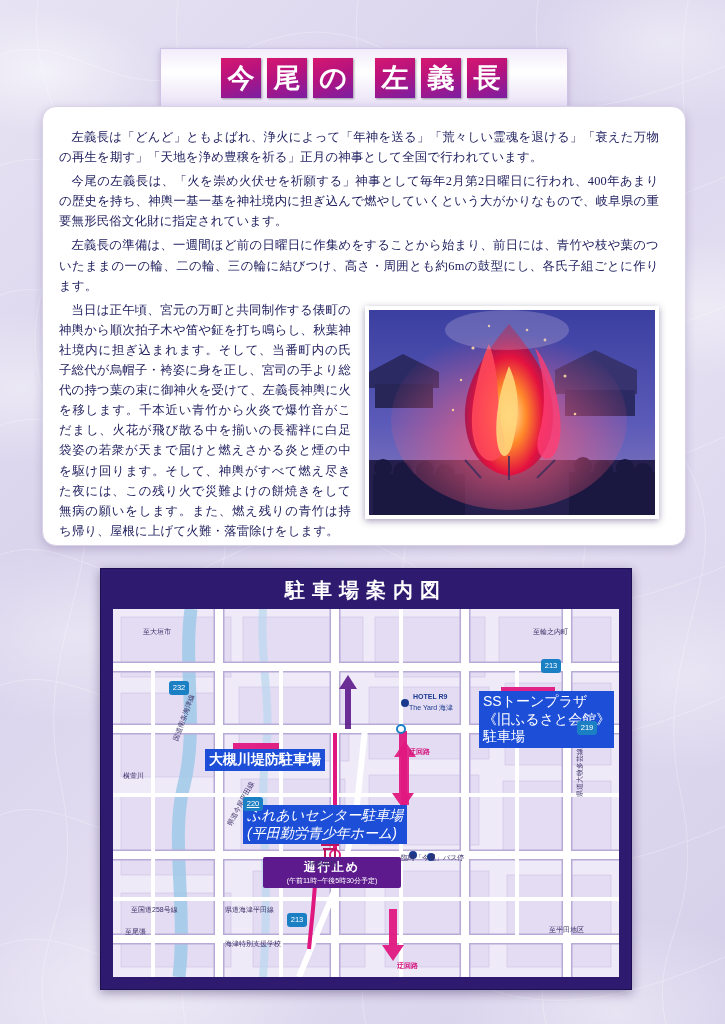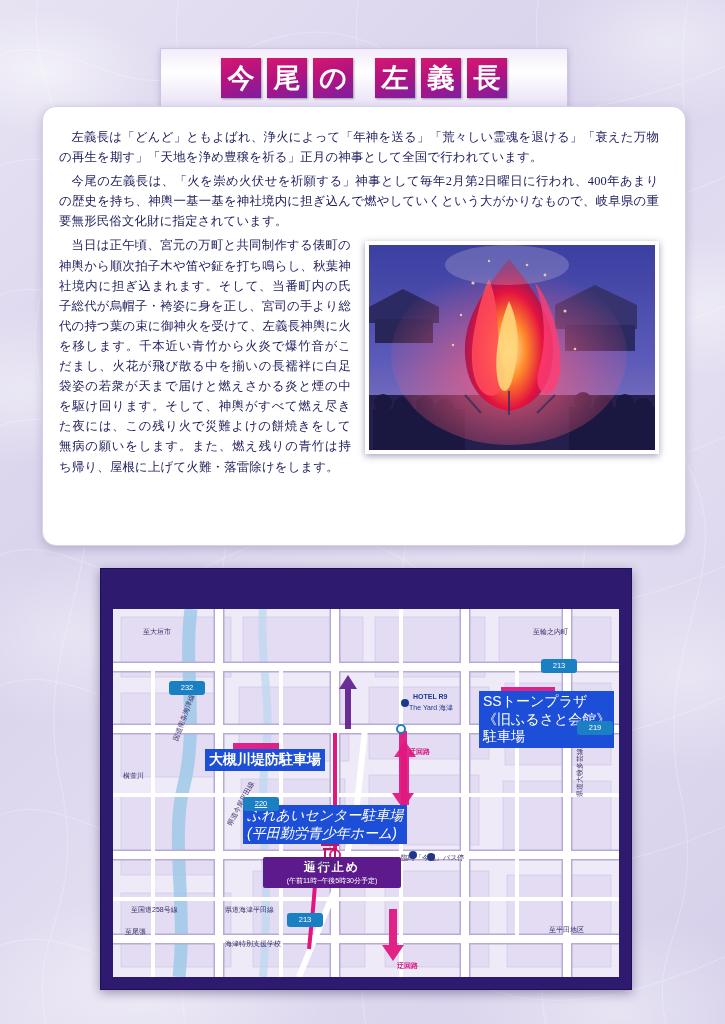--- a/index.html
+++ b/index.html
@@ -101,21 +101,21 @@
     text-align:center;padding:3px 10px;border-radius:2px;
     font-family:"Liberation Sans","DejaVu Sans",sans-serif;line-height:1.3;
   }
   .map-lbl{
     position:absolute;font-size:7px;color:#3a2f66;
     font-family:"Liberation Sans","DejaVu Sans",sans-serif;white-space:nowrap;
   }
   .map-lbl.blue{color:#1b3a8f;}
   .map-lbl.pink{color:#d4147c;font-weight:700;}
   .rt-badge{
-    position:absolute;width:36px;height:14px;background:#1b7fc4;color:#fff;
+    position:absolute;width:20px;height:14px;background:#1b7fc4;color:#fff;
     font-size:7.5px;line-height:14px;text-align:center;border-radius:3px;
     font-family:"Liberation Sans","DejaVu Sans",sans-serif;
   }
 </style>
 </head>
 <body>
 
 <div class="bg-texture"></div>
 <svg class="bg-lines" width="725" height="1024">
   <g stroke="#ffffff" stroke-width="1" fill="none" opacity="0.55">
@@ -149,20 +149,23 @@
   <div class="article-inner">
 
     <p class="body">
       <span class="indent"></span><span>左義長は「どんど」ともよばれ、浄火によって「年神を送る」「荒々しい霊魂を退ける」「衰えた万物の再生を期す」「天地を浄め豊穣を祈る」正月の神事として全国で行われています。</span>
     </p>
 
     <p class="body">
       <span class="indent"></span><span>今尾の左義長は、「火を崇め火伏せを祈願する」神事として毎年2月第2日曜日に行われ、400年あまりの歴史を持ち、神輿一基一基を神社境内に担ぎ込んで燃やしていくという大がかりなもので、岐阜県の重要無形民俗文化財に指定されています。</span>
     </p>
 
+    <p class="body">
+      <span class="indent"></span><span>左義長の準備は、一週間ほど前の日曜日に作集めをすることから始まり、前日には、青竹や枝や葉のついたままの一の輪、二の輪、三の輪に結びつけ、高さ・周囲とも約6mの鼓型にし、各氏子組ごとに作ります。</span>
+    </p>
 
     <div class="photo">
       <svg width="286" height="205" viewBox="0 0 286 205">
         <defs>
           <linearGradient id="sky" x1="0" y1="0" x2="0" y2="1">
             <stop offset="0%" stop-color="#3b3fa0"></stop>
             <stop offset="55%" stop-color="#5b5ab8"></stop>
             <stop offset="100%" stop-color="#8e7fc0"></stop>
           </linearGradient>
           <radialGradient id="flame" cx="50%" cy="60%" r="55%">
@@ -230,20 +233,21 @@
     </div>
 
     <p class="body wrap-col">
       <span class="indent"></span><span>当日は正午頃、宮元の万町と共同制作する俵町の神輿から順次拍子木や笛や鉦を打ち鳴らし、秋葉神社境内に担ぎ込まれます。そして、当番町内の氏子総代が烏帽子・袴姿に身を正し、宮司の手より総代の持つ葉の束に御神火を受けて、左義長神輿に火を移します。千本近い青竹から火炎で爆竹音がこだまし、火花が飛び散る中を揃いの長襦袢に白足袋姿の若衆が天まで届けと燃えさかる炎と煙の中を駆け回ります。そして、神輿がすべて燃え尽きた夜には、この残り火で災難よけの餅焼きをして無病の願いをします。また、燃え残りの青竹は持ち帰り、屋根に上げて火難・落雷除けをします。</span>
     </p>
 
   </div>
 </div>
 
 <div class="mapcard">
+  <div class="map-title">駐車場案内図</div>
 
   <div class="map-area">
     <svg width="506" height="368" viewBox="0 0 506 368">
       <rect width="506" height="368" fill="#efeaf8"></rect>
 
       <g fill="#e3dcf3" stroke="#cdc3e6" stroke-width="0.6">
         <rect x="8" y="8" width="110" height="60"></rect>
         <rect x="130" y="8" width="120" height="52"></rect>
         <rect x="262" y="8" width="110" height="60"></rect>
         <rect x="386" y="8" width="112" height="54"></rect>

